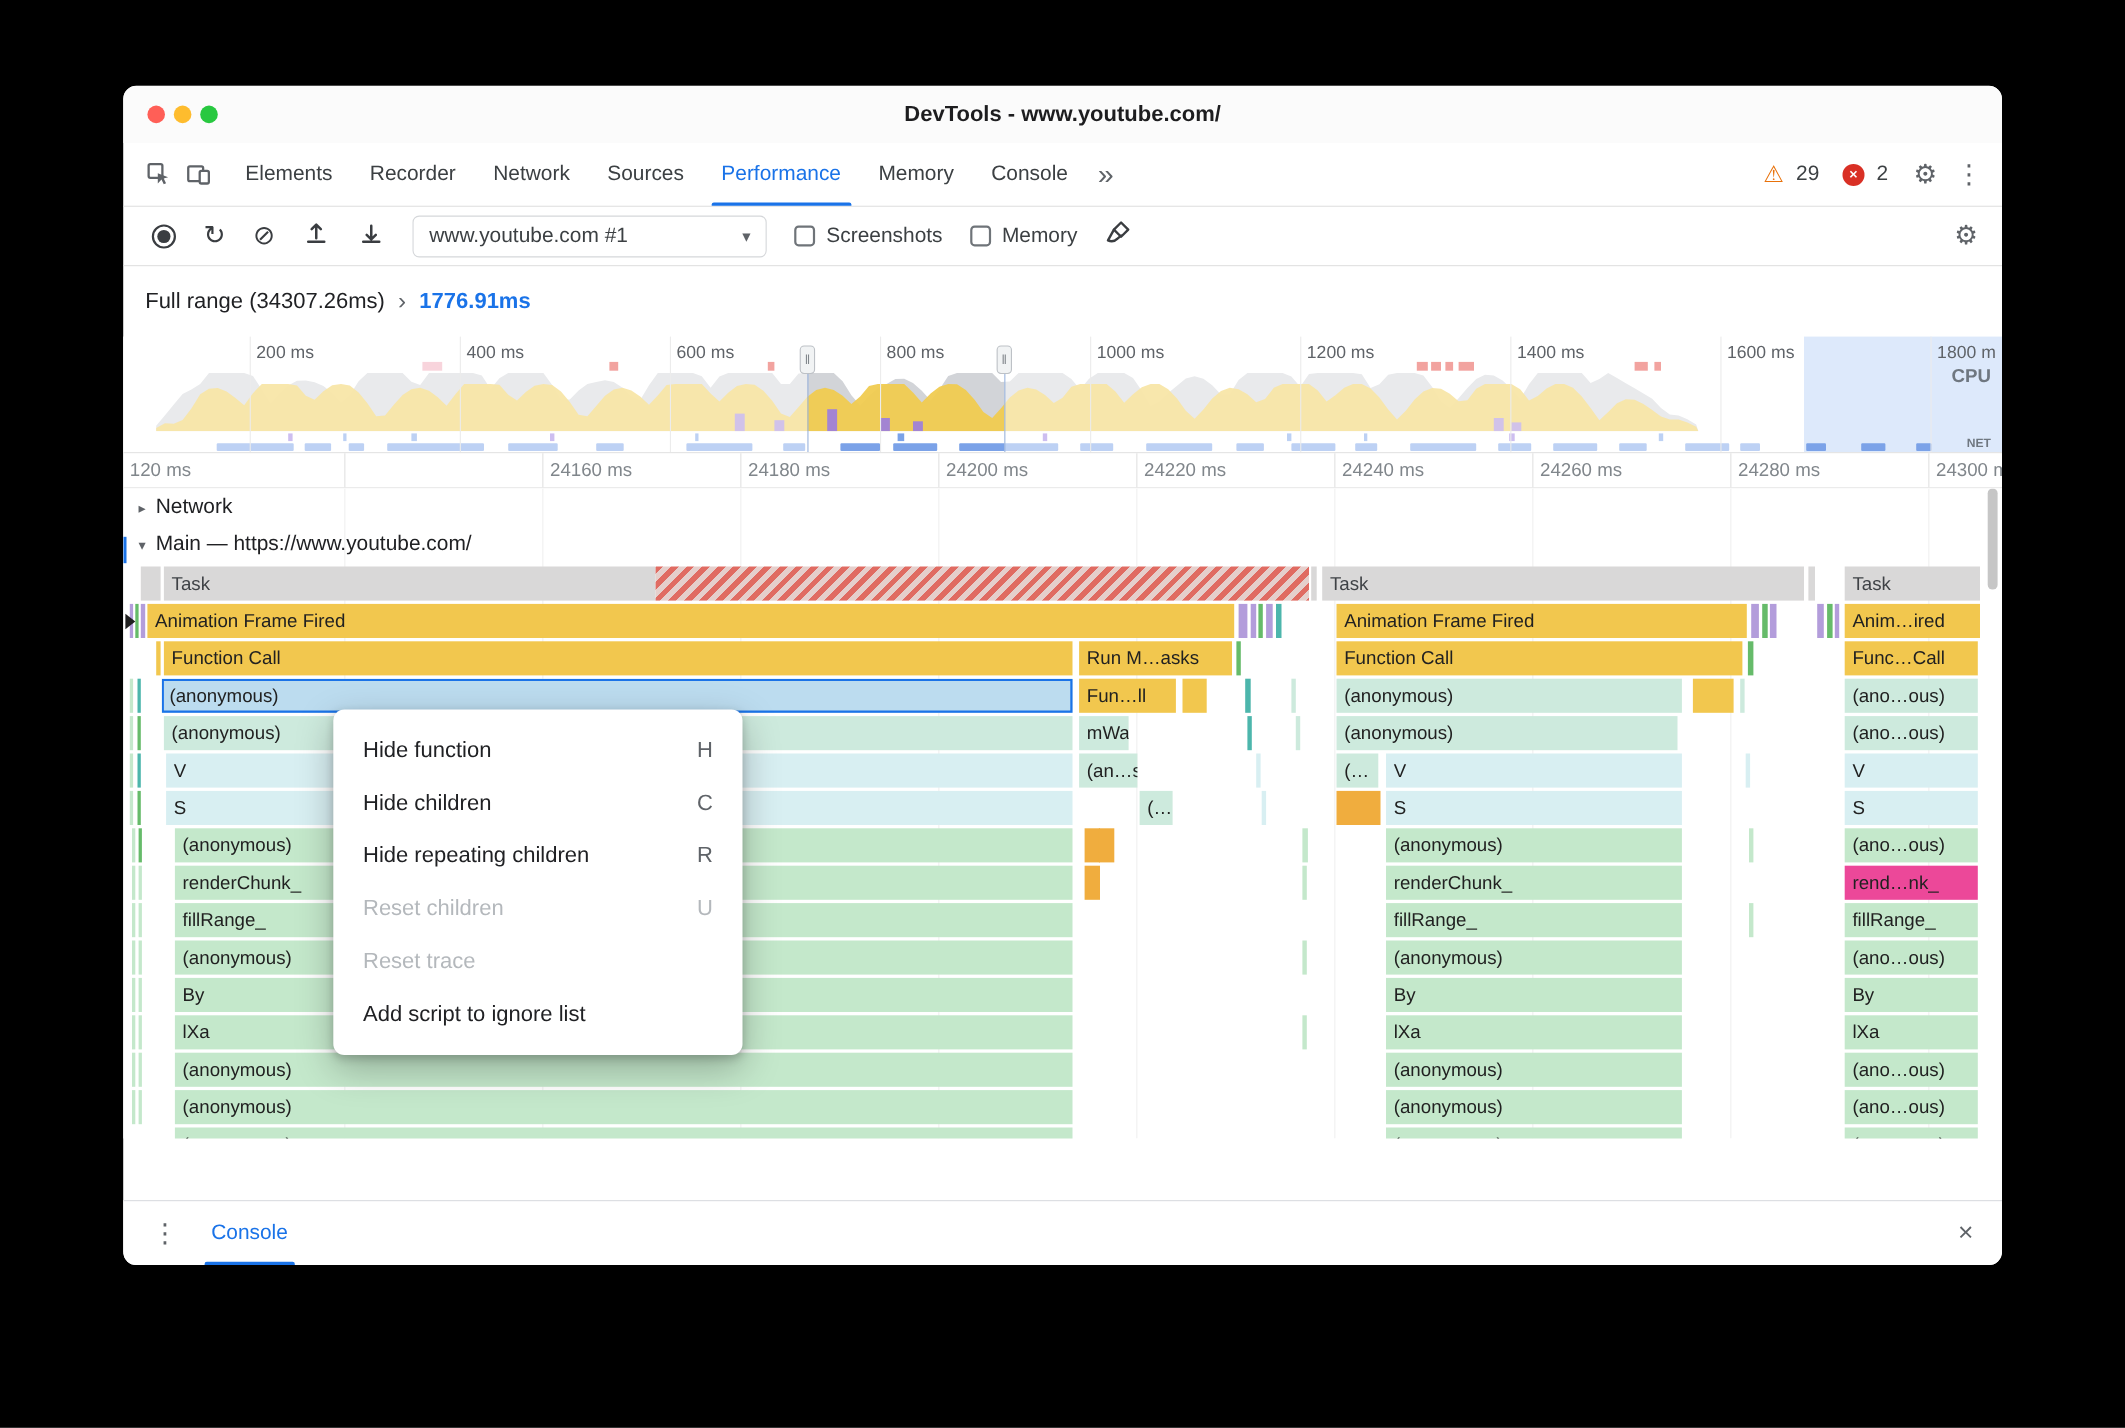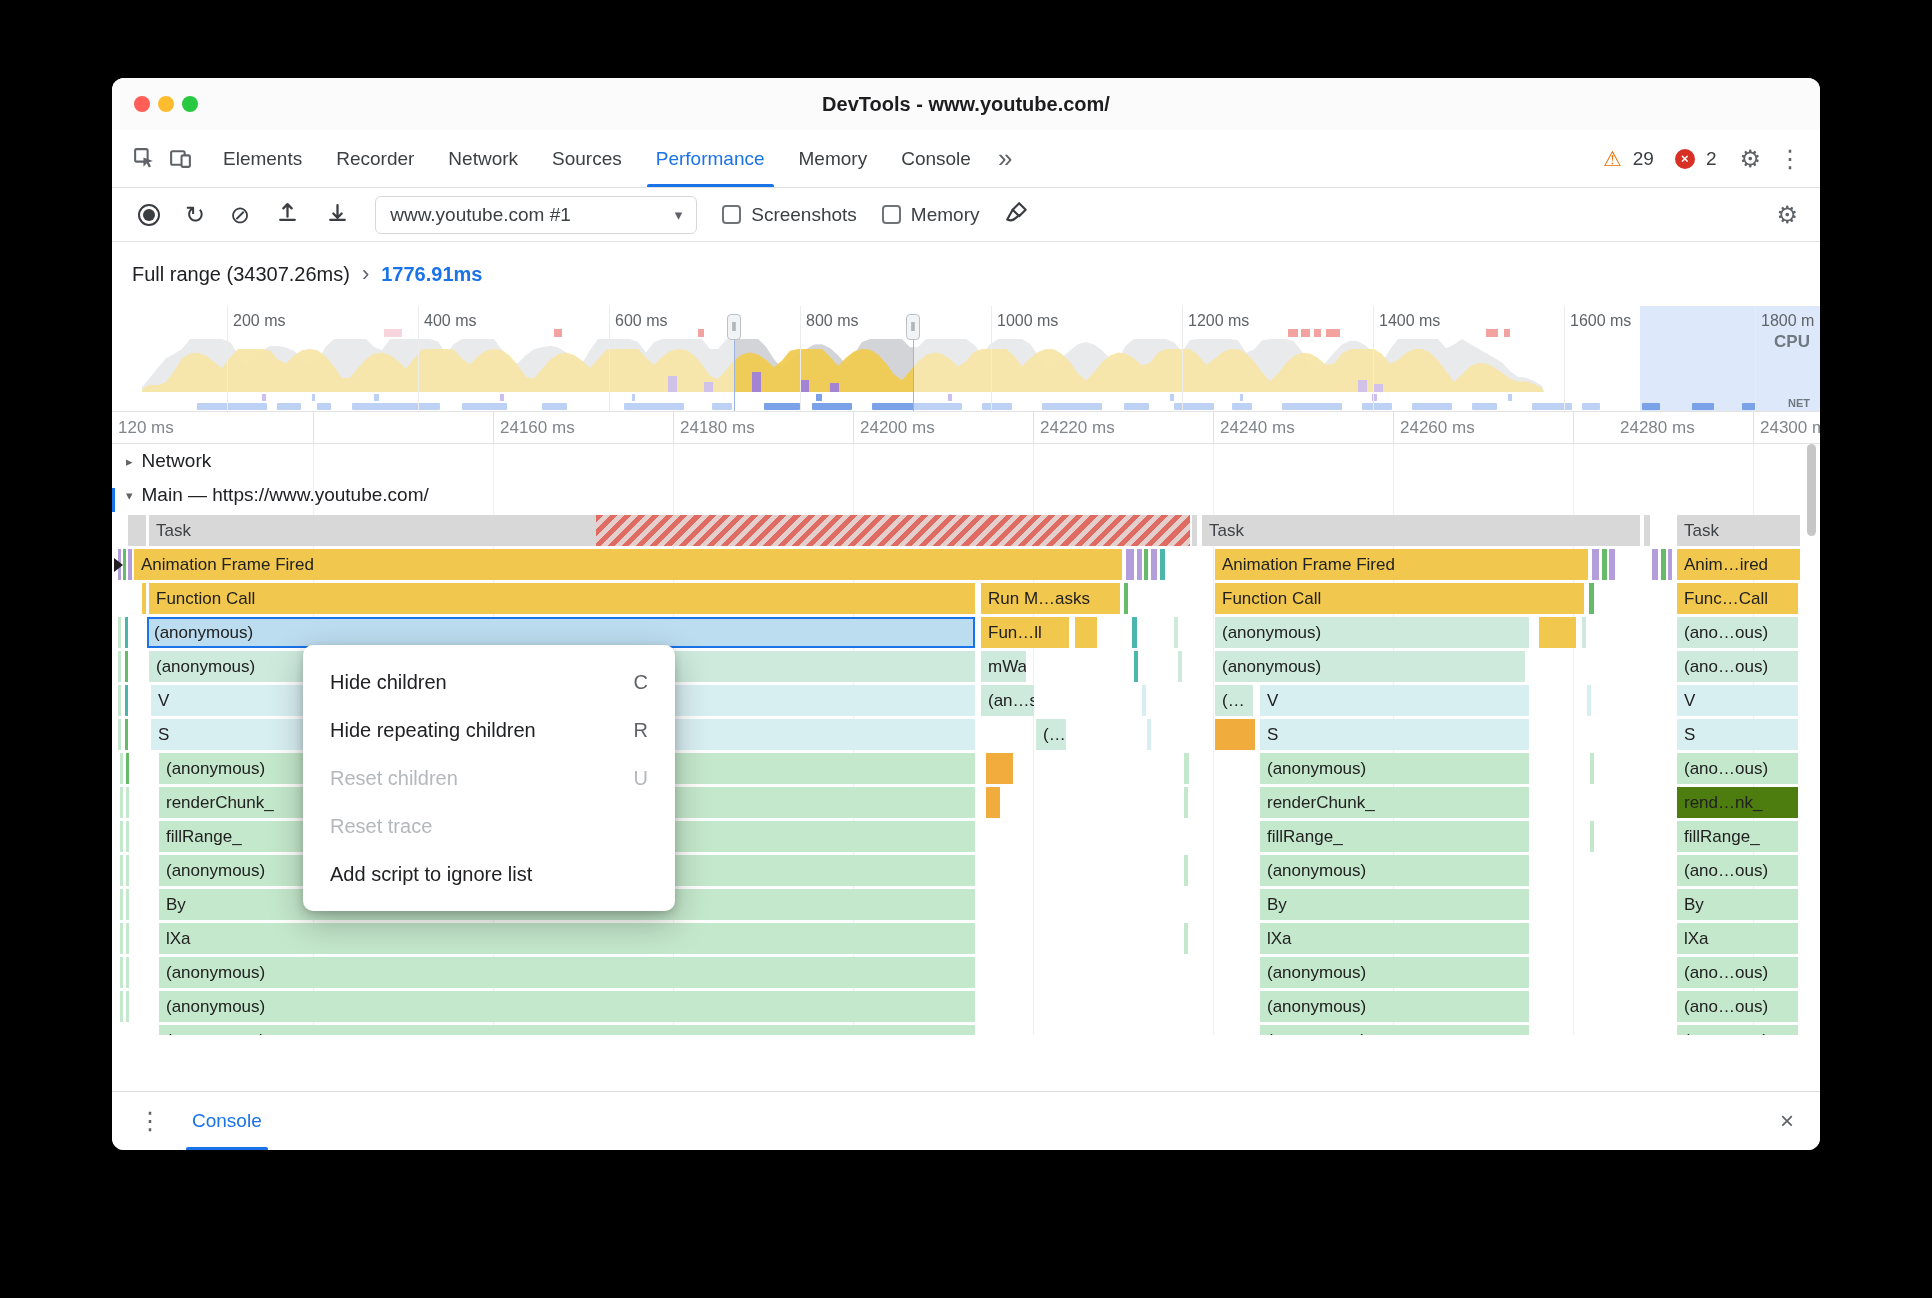--- a/index.html
+++ b/index.html
@@ -297,21 +297,21 @@
       <div class="rl-tick" style="left: 568px;">24180 ms</div>
       <div class="rl-line" style="left: 741px;"></div>
       <div class="rl-tick" style="left: 748px;">24200 ms</div>
       <div class="rl-line" style="left: 921px;"></div>
       <div class="rl-tick" style="left: 928px;">24220 ms</div>
       <div class="rl-line" style="left: 1101px;"></div>
       <div class="rl-tick" style="left: 1108px;">24240 ms</div>
       <div class="rl-line" style="left: 1281px;"></div>
       <div class="rl-tick" style="left: 1288px;">24260 ms</div>
       <div class="rl-line" style="left: 1461px;"></div>
-      <div class="rl-tick" style="left: 1468px; margin-left: 40px;">24280 ms</div>
+      <div class="rl-tick" style="left: 1468px;">24280 ms</div>
       <div class="rl-line" style="left: 1641px;"></div>
       <div class="rl-tick" style="left: 1648px;">24300 m</div>
     </div>
 
   <div class="sec" id="flame">
     <div id="flame-grid">
         <div class="grid-line" style="left: 201px;"></div>
         <div class="grid-line" style="left: 381px;"></div>
         <div class="grid-line" style="left: 561px;"></div>
         <div class="grid-line" style="left: 741px;"></div>
@@ -365,21 +365,21 @@
         <div class="bar c-cyan" style="left: 1148px; top: 275px; width: 269px; background: rgb(216, 239, 242);">S</div>
         <div class="bar c-cyan" style="left: 1565px; top: 275px; width: 121px; background: rgb(216, 239, 242);">S</div>
         <div class="bar c-green" style="left: 47px; top: 309px; width: 816px; background: rgb(196, 232, 203);">(anonymous)</div>
         <div class="bar c-orange" style="left: 874px; top: 309px; width: 10px; background: rgb(240, 173, 62);"></div>
         <div class="bar c-orange" style="left: 887px; top: 309px; width: 6px; background: rgb(240, 173, 62);"></div>
         <div class="bar c-green" style="left: 1148px; top: 309px; width: 269px; background: rgb(196, 232, 203);">(anonymous)</div>
         <div class="bar c-green" style="left: 1565px; top: 309px; width: 121px; background: rgb(196, 232, 203);">(ano…ous)</div>
         <div class="bar c-green" style="left: 47px; top: 343px; width: 816px; background: rgb(196, 232, 203);">renderChunk_</div>
         <div class="bar c-orange" style="left: 874px; top: 343px; width: 8px; background: rgb(240, 173, 62);"></div>
         <div class="bar c-green" style="left: 1148px; top: 343px; width: 269px; background: rgb(196, 232, 203);">renderChunk_</div>
-        <div class="bar c-green" style="left: 1565px; top: 343px; width: 121px; background: #4d7c0f;">rend…nk_</div>
+        <div class="bar c-green" style="left: 1565px; top: 343px; width: 121px; background: #ec4899;">rend…nk_</div>
         <div class="bar c-green" style="left: 47px; top: 377px; width: 816px; background: rgb(196, 232, 203);">fillRange_</div>
         <div class="bar c-green" style="left: 1148px; top: 377px; width: 269px; background: rgb(196, 232, 203);">fillRange_</div>
         <div class="bar c-green" style="left: 1565px; top: 377px; width: 121px; background: rgb(196, 232, 203);">fillRange_</div>
         <div class="bar c-green" style="left: 47px; top: 411px; width: 816px; background: rgb(196, 232, 203);">(anonymous)</div>
         <div class="bar c-green" style="left: 1148px; top: 411px; width: 269px; background: rgb(196, 232, 203);">(anonymous)</div>
         <div class="bar c-green" style="left: 1565px; top: 411px; width: 121px; background: rgb(196, 232, 203);">(ano…ous)</div>
         <div class="bar c-green" style="left: 47px; top: 445px; width: 816px; background: rgb(196, 232, 203);">By</div>
         <div class="bar c-green" style="left: 1148px; top: 445px; width: 269px; background: rgb(196, 232, 203);">By</div>
         <div class="bar c-green" style="left: 1565px; top: 445px; width: 121px; background: rgb(196, 232, 203);">By</div>
         <div class="bar c-green" style="left: 47px; top: 479px; width: 816px; background: rgb(196, 232, 203);">lXa</div>
@@ -451,20 +451,24 @@
         <div class="sliver" style="left: 14px; top: 513px; width: 3px; background: rgb(196, 232, 203);"></div>
         <div class="sliver" style="left: 8px; top: 547px; width: 3px; background: rgb(196, 232, 203);"></div>
         <div class="sliver" style="left: 14px; top: 547px; width: 3px; background: rgb(196, 232, 203);"></div>
       </div>
     <div id="scroll-thumb"></div>
   </div>
 
   <div id="ctx">
     <div id="menu-items">
         <div class="menu-item">
+          <span class="mi-label">Hide function</span>
+          <span class="mi-key">H</span>
+        </div>
+        <div class="menu-item">
           <span class="mi-label">Hide children</span>
           <span class="mi-key">C</span>
         </div>
         <div class="menu-item">
           <span class="mi-label">Hide repeating children</span>
           <span class="mi-key">R</span>
         </div>
         <div class="menu-item disabled">
           <span class="mi-label">Reset children</span>
           <span class="mi-key">U</span>

